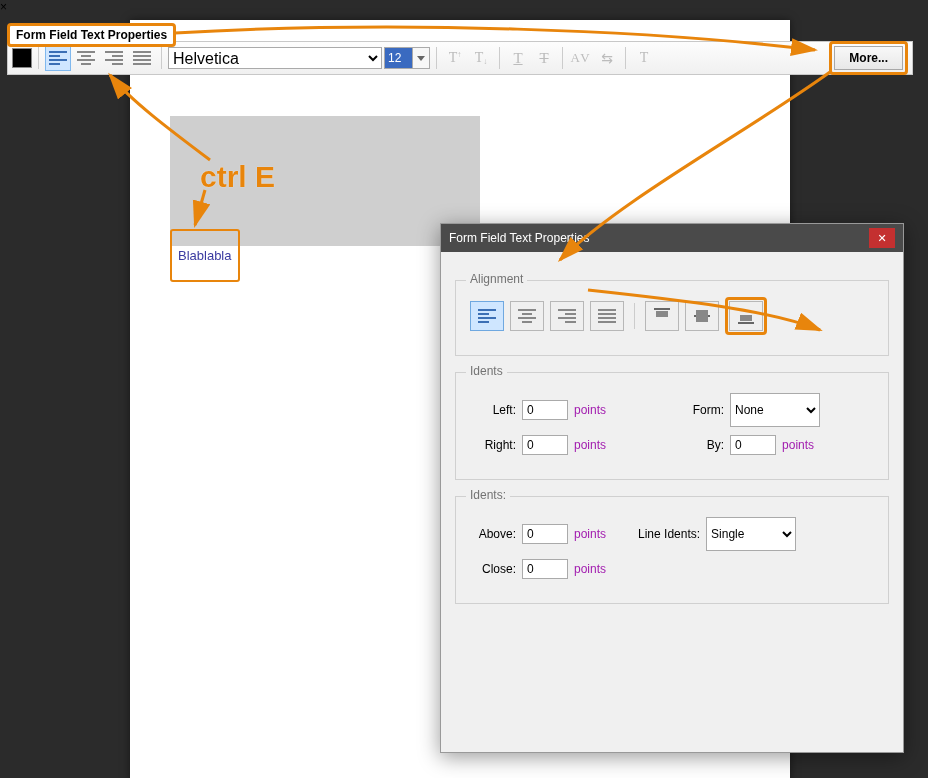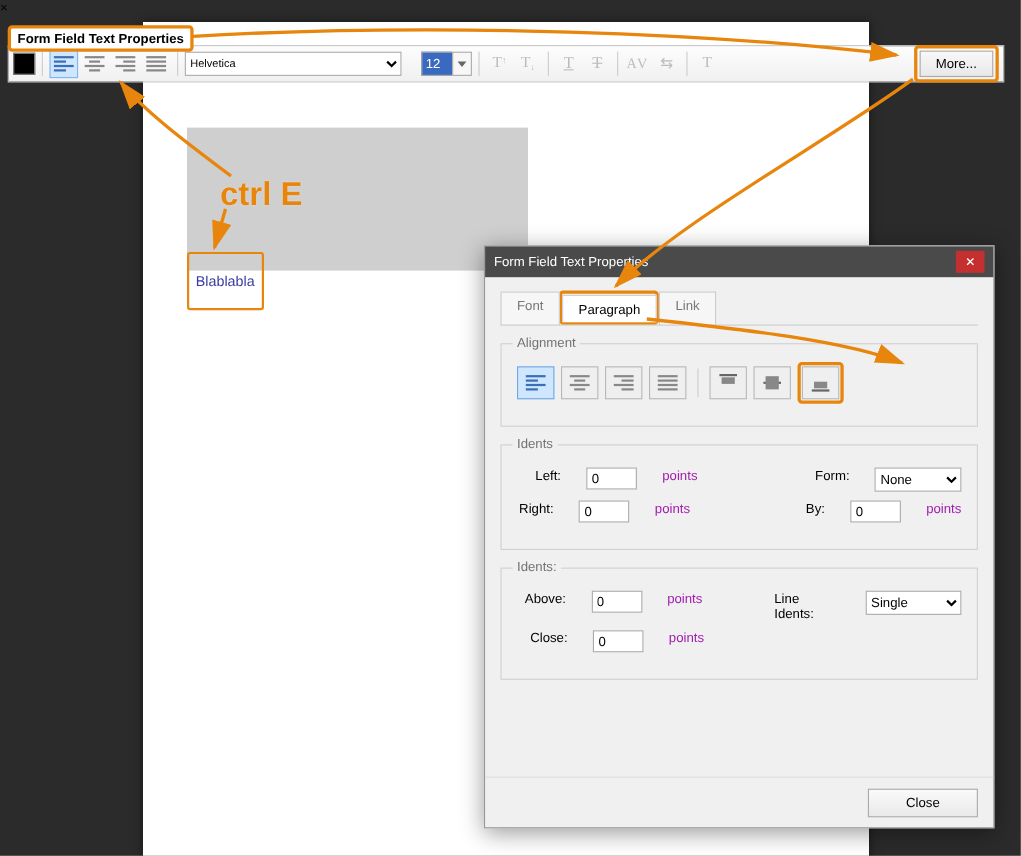--- a/index.html
+++ b/index.html
@@ -55,25 +55,25 @@
     position: relative;
   }
   .toolbar .ico-btn.active {
     background: #cfe6ff;
     border: 1px solid #7fb8ee;
   }
   .toolbar .sep {
     width: 1px; height: 22px; background: #ccc; margin: 0 4px;
   }
   .toolbar select.font {
-    width: 197px; height: 22px; font-size: 10px;
+    width: 214px; height: 22px; font-size: 16px;
     border: 1px solid #aaa; background: #fff;
   }
   .toolbar .sizebox {
-    display:flex; align-items:center;margin-left:16px;
+    display:flex; align-items:center;
   }
   .toolbar .sizebox input {
     width: 28px; height: 22px; border:1px solid #aaa; border-right:none;
     background:#3a6ac0; color:#fff; text-align:left; padding-left:3px;
     font-size:12px;
   }
   .toolbar .sizebox .dd {
     width:18px; height:22px; border:1px solid #aaa;
     display:flex; align-items:center; justify-content:center; background:#f7f7f7;
   }
@@ -82,21 +82,21 @@
     display:flex; align-items:center; justify-content:center;
     color: #bcbcbc;
     font-family: "Times New Roman", serif;
   }
   .toolbar .spacer { flex: 1; }
   .toolbar .more-btn {
     height: 24px; padding: 0 14px;
     background: linear-gradient(#f8f8f8,#e8e8e8);
     border: 1px solid #a8a8a8;
     font-size: 12px;
-    display:flex; align-items:center;
+    display:flex; align-items:center;font-weight:bold;
   }
   .toolbar .more-wrap {
     padding: 2px;
     border: 3px solid #e8850c;
     border-radius: 4px;
   }
 
   
   .align-icon {
     width: 18px; height: 14px; position: relative;
@@ -213,30 +213,30 @@
   .abtn.active {
     background:#cfe6ff; border:1px solid #6fa8e0;
   }
   .align-row .vsep {
     width:1px; height:26px; background:#ccc; margin:0 4px;
   }
   .abtn-wrap-hi {
     border:3px solid #e8850c; border-radius:4px; padding:1px;
   }
 
-  .row { display:flex; align-items:flex-start; gap:23px; margin:8px 0; }
+  .row { display:flex; align-items:center; gap:6px; margin:8px 0; }
   .row label.k { width:46px; text-align:right; display:inline-block; }
   .row input.num {
     width:46px; height:20px; border:1px solid #aaa; text-align:left; padding-left:4px;
     font-size:12px;
   }
   .row .unit { color:#a21caf; }
   .row .gap { width:60px; }
   .row select.sel {
-    width:90px; height:22px; border:1px solid #aaa; background:#fff; font-size:12px;
+    width:90px; height:34px; border:1px solid #aaa; background:#fff; font-size:12px;
   }
   .footer {
     height:46px; border-top:1px solid #ddd;
     display:flex; justify-content:flex-end; align-items:center; padding:0 14px;
   }
   .footer .closebtn {
     width:100px; height:26px; border:1px solid #aaa;
     background:linear-gradient(#fafafa,#e9e9e9);
     font-size:12px;
   }
@@ -327,27 +327,20 @@
 <div class="gray-rect"></div>
 <div class="blatext">Blablabla</div>
 <div class="ctrl-e">ctrl E</div>
 
 <div class="dialog">
   <div class="titlebar">
     <span>Form Field Text Properties</span>
     <div class="xbtn">✕</div>
   </div>
   <div class="body">
-    <div class="tabs">
-      <div class="tab plain">Font</div>
-      <span class="para-wrap">
-        <div class="tab active">Paragraph</div>
-      </span>
-      <div class="tab plain">Link</div>
-    </div>
 
     <div class="group">
       <div class="legend">Alignment</div>
       <div class="align-row">
         <div class="abtn active">
           <div class="align-icon align-left">
               <span class="ai1"></span>
               <span class="ai2"></span>
               <span class="ai3"></span>
               <span class="ai4"></span>
@@ -432,23 +425,20 @@
         <label>Line Idents:</label>
         <select class="sel"><option>Single</option></select>
       </div>
       <div class="row">
         <label class="k">Close:</label>
         <input class="num" value="0" style="">
         <span class="unit">points</span>
       </div>
     </div>
   </div>
-  <div class="footer">
-    <button class="closebtn">Close</button>
-  </div>
 </div>
 
 <svg class="overlay">
   <defs>
     <marker id="arr" markerWidth="10" markerHeight="10" refX="8" refY="3" orient="auto">
       <path d="M0,0 L9,3 L0,6 Z" fill="#e8850c"></path>
     </marker>
   </defs>
 
   <path d="M175,33 C 400,20 650,30 815,50" stroke="#e8850c" stroke-width="3" fill="none" marker-end="url(#arr)"></path>

